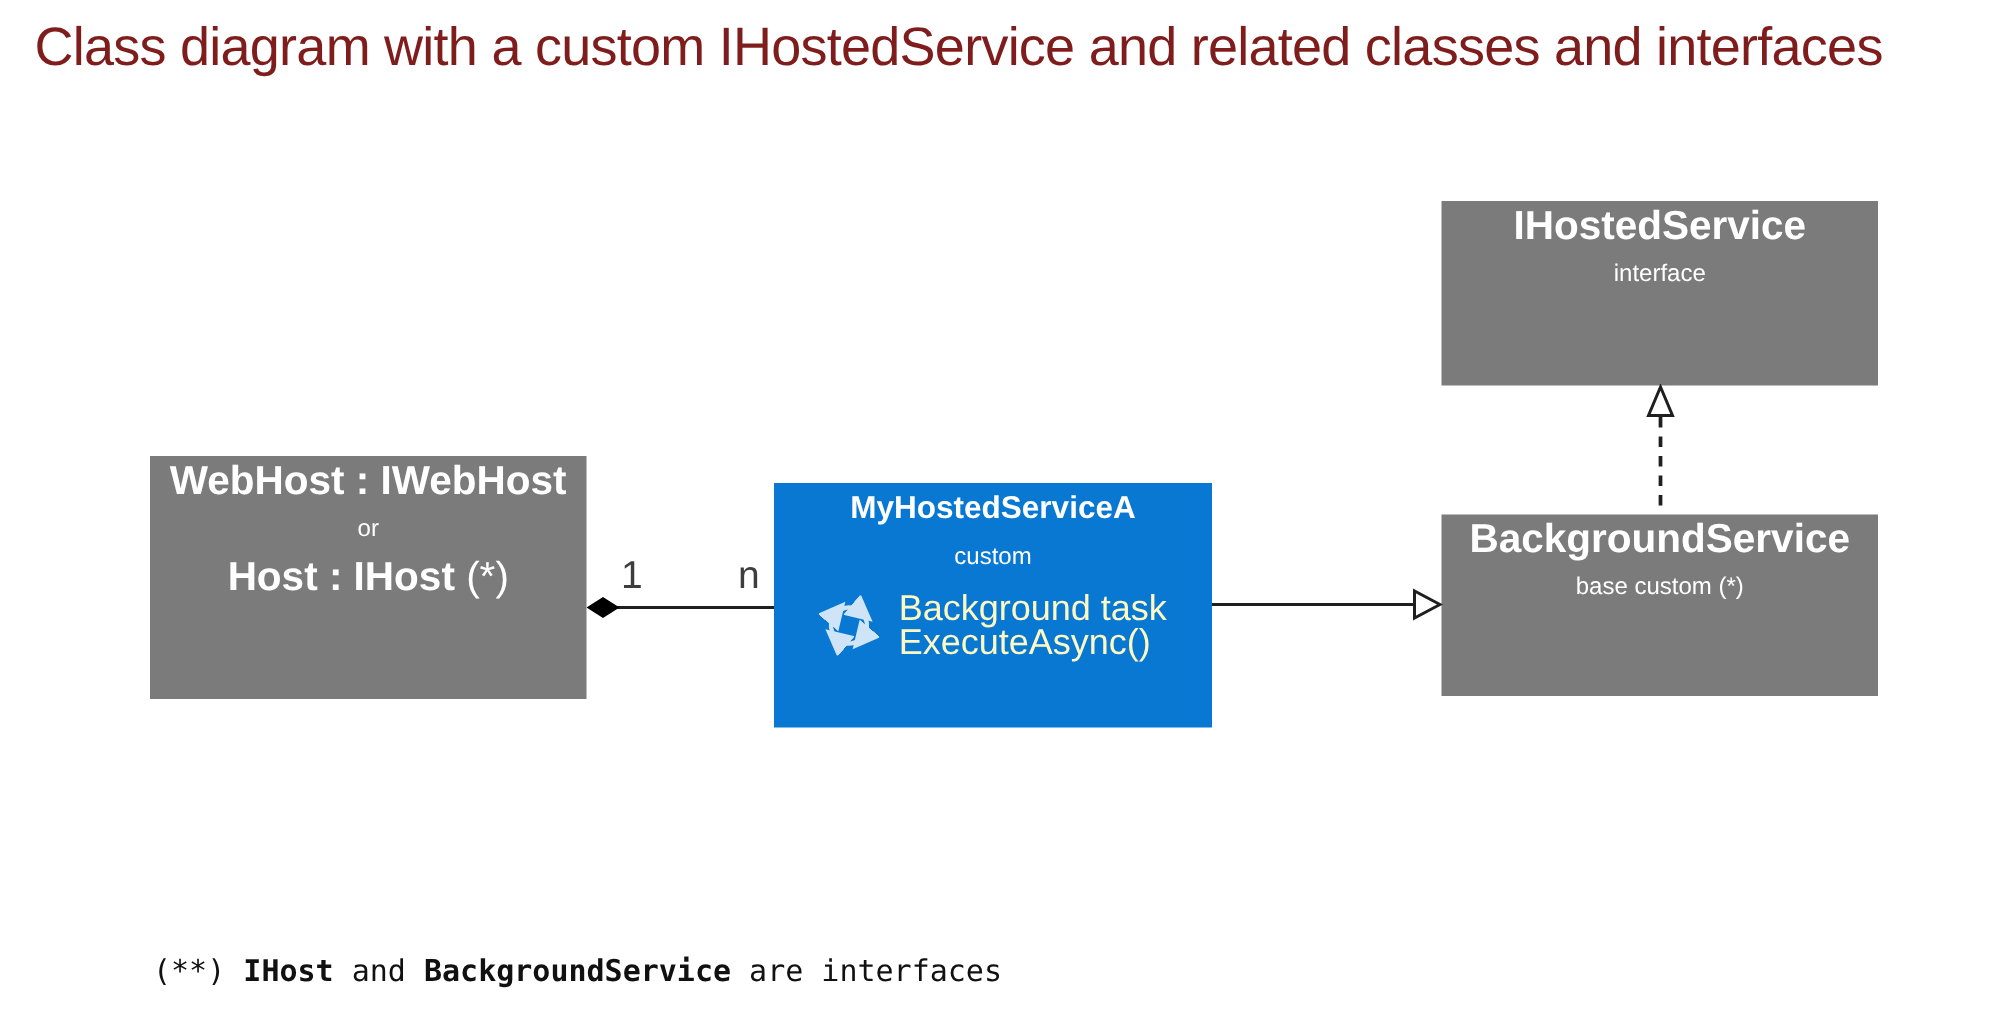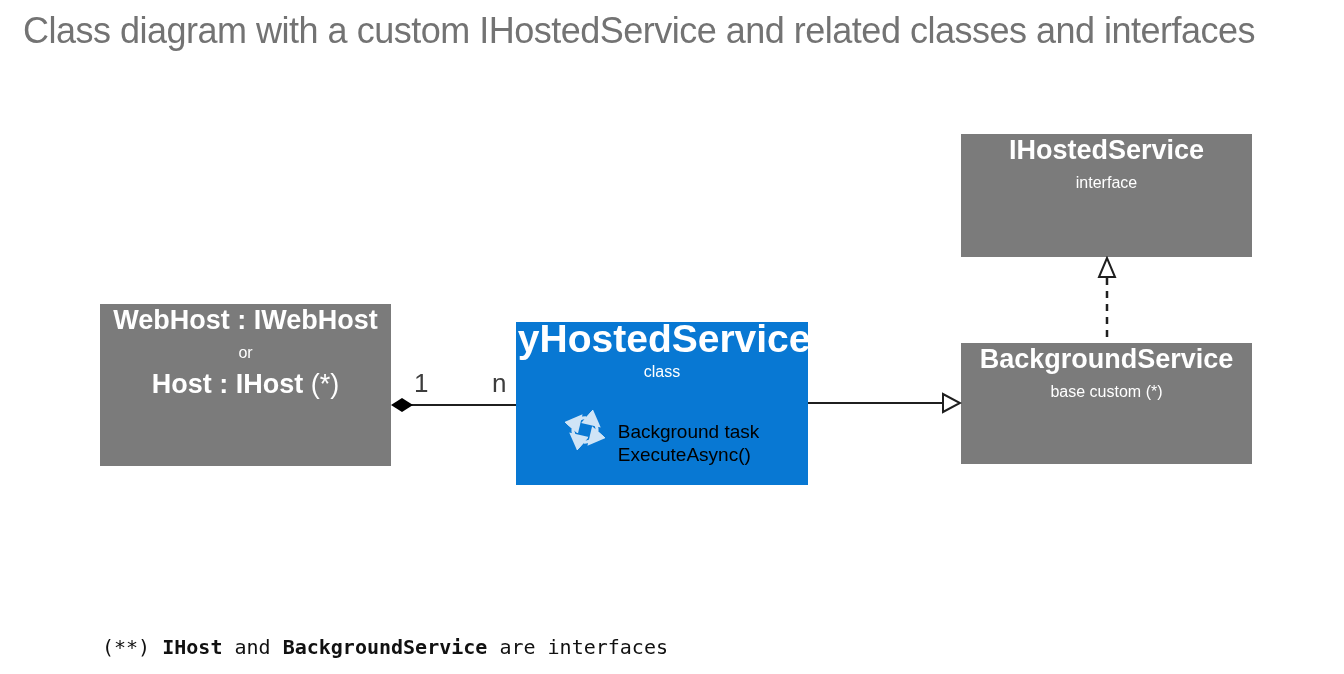--- a/index.html
+++ b/index.html
@@ -10,54 +10,53 @@
     background: #ffffff;
     font-family: "Liberation Sans", sans-serif;
     overflow: hidden;
   }
   .page-title {
     position: absolute;
     left: 23px;
     top: 10px;
     font-size: 36px;
     letter-spacing: -0.5px;
-    color: #737373;
+    color: #7f1d1d;
     white-space: nowrap;
   }
   .box {
     position: absolute;
     display: flex;
     flex-direction: column;
     align-items: center;
     justify-content: flex-start;
     text-align: center;
     color: #ffffff;
   }
   .box.gray { background: #7b7b7b; }
   .box.blue { background: #0878d3; }
   #webhost-box        { left: 100px; top: 304px; width: 291px; height: 162px; }
   #myhostedservice-box{ left: 516px; top: 322px; width: 292px; height: 163px; }
   #ihostedservice-box { left: 961px; top: 134px; width: 291px; height: 123px; }
   #backgroundservice-box { left: 961px; top: 343px; width: 291px; height: 121px; }
   .box-name  { font-weight: bold; font-size: 27px; line-height: 33px; }
-  .box-name.big { font-size: 39px; line-height: 34px; }
+  .box-name.big { font-size: 21px; line-height: 34px; }
   .box-kind  { font-size: 16px; line-height: 31px; font-weight: normal; }
   .alt-suffix { font-weight: normal; }
   .task-row {
     display: flex;
     align-items: center;
     gap: 13px;
     margin-top: 7px;
   }
   .task-text {
     text-align: left;
-    font-size: 19px;
+    font-size: 24px;
     line-height: 23px;
-    color: #000000;
-    margin-top: 26px;
+    color: #fef9c3;
   }
   .connector { position: absolute; }
   .mult-label {
     position: absolute;
     font-size: 26px;
     color: #3d3d3d;
   }
   #mult-one { left: 414px; top: 368px; }
   #mult-n   { left: 492px; top: 368px; }
   .footnote {
@@ -79,21 +78,21 @@
   <div class="page-title">Class diagram with a custom IHostedService and related classes and interfaces</div>
 
   <div class="box gray" id="webhost-box">
     <div class="box-name">WebHost : IWebHost</div>
     <div class="box-kind">or</div>
     <div class="box-name"><span>Host : IHost</span><span class="alt-suffix"> (*)</span></div>
   </div>
 
   <div class="box blue" id="myhostedservice-box">
     <div class="box-name big">MyHostedServiceA</div>
-    <div class="box-kind">class</div>
+    <div class="box-kind">custom</div>
     <div class="task-row">
       <svg width="40" height="40" viewBox="0 0 40 40">
         <defs>
           <marker id="arrowhead-cycle" markerWidth="8" markerHeight="8" refX="2.5" refY="3" orient="auto">
             <path d="M0,0 L6,3 L0,6 Z" fill="#cfe4f6"></path>
           </marker>
         </defs>
         <g fill="none" stroke="#cfe4f6" stroke-width="3" stroke-linecap="round">
           <path d="M 14.93 9.12 A 12 12 0 0 1 27.71 10.81" marker-end="url(#arrowhead-cycle)"></path>
           <path d="M 14.93 9.12 A 12 12 0 0 1 27.71 10.81" marker-end="url(#arrowhead-cycle)" transform="rotate(90 20 20)"></path>

